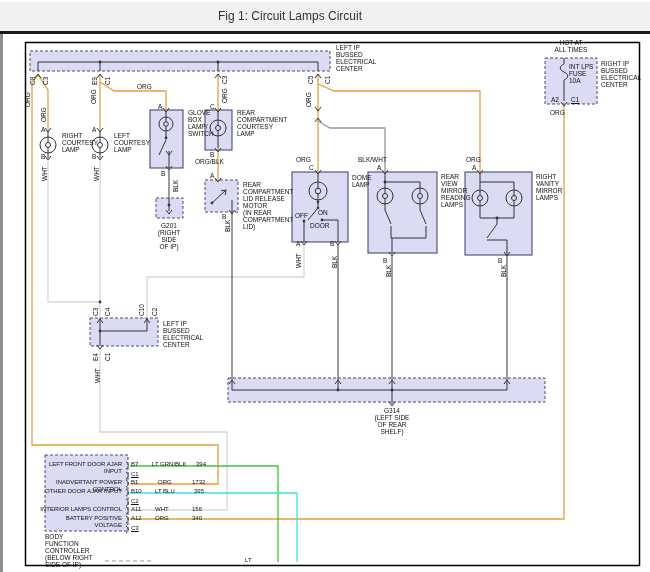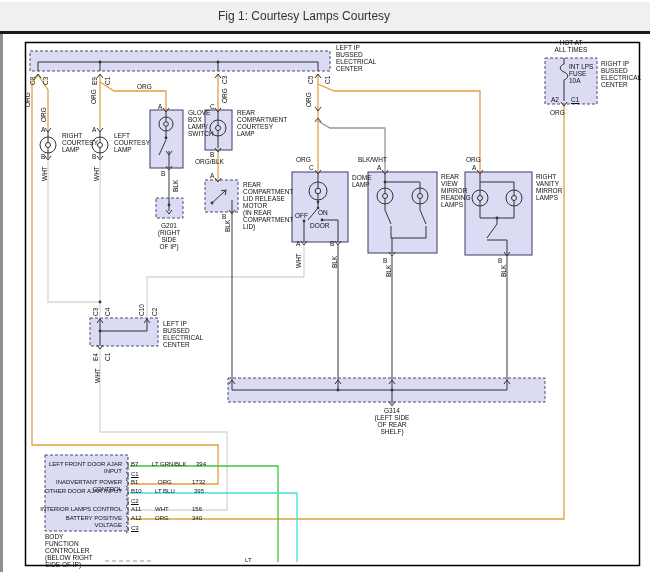--- a/index.html
+++ b/index.html
@@ -24,21 +24,21 @@
   .wg{stroke:#979797;fill:none;stroke-width:1.3;}
   .wgr{stroke:#3fc43f;fill:none;stroke-width:1.3;}
   .wc{stroke:#3fe0e0;fill:none;stroke-width:1.3;}
   .stub{stroke:#999;stroke-dasharray:4,3;stroke-width:1;fill:none;}
 </style>
 </head>
 <body>
 
 <div class="titlebar"></div>
 <div class="titlebar-line"></div>
-<div class="title">Fig 1: Courtesy Lamps Courtesy</div>
+<div class="title">Fig 1: Circuit Lamps Circuit</div>
 
 <svg width="650" height="572" viewBox="0 0 650 572">
   <defs>
     <path id="ch" d="M-3,-4 L0,0 L3,-4" class="sy"></path>
   </defs>
 
   <rect x="0" y="34" width="3" height="538" fill="#8f8f8f"></rect>
   <rect x="25.5" y="42.5" width="614" height="523" fill="none" stroke="#000" stroke-width="1.5"></rect>
 
   <g>

